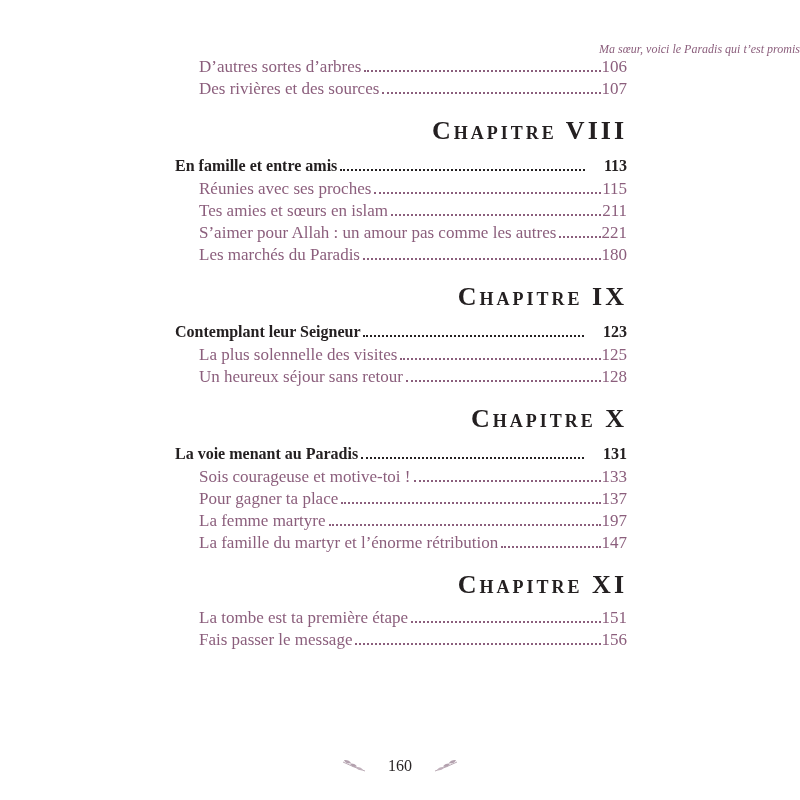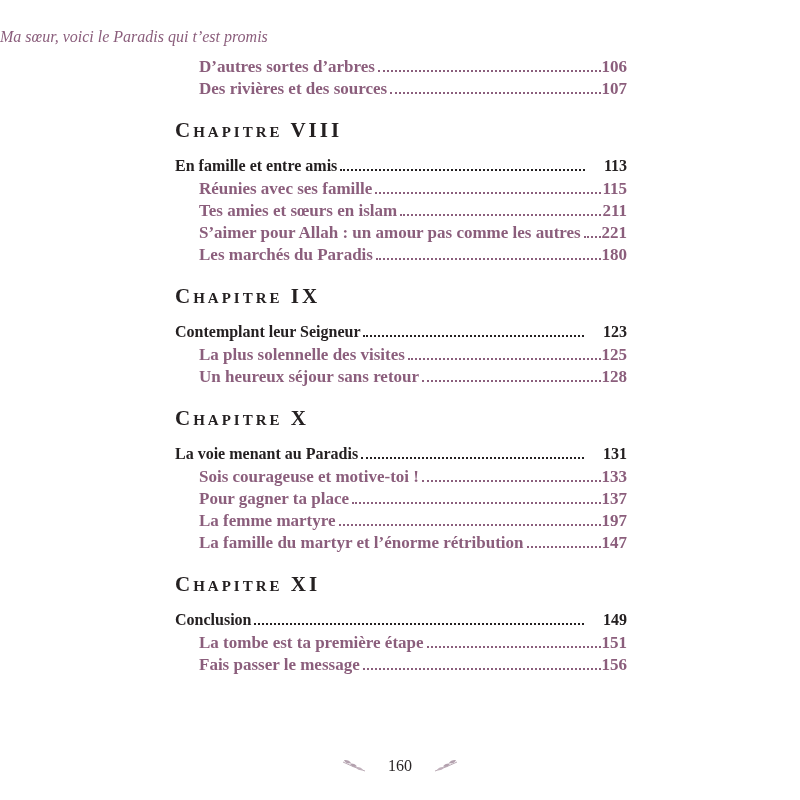--- a/index.html
+++ b/index.html
@@ -15,54 +15,53 @@
     height: 800px;
     background: var(--paper);
     font-family: "Liberation Serif", "DejaVu Serif", serif;
     color: var(--ink);
     position: relative;
     overflow: hidden;
   }
 
   .running-header {
     position: absolute;
-    top: 28px;
+    top: 42px;
     left: 0;
     right: 0;
-    text-align: left;
+    text-align: right;
     font-style: italic;
-    font-size: 16px;
+    font-size: 12px;
     color: var(--accent);
   }
 
   .toc {
     position: absolute;
     top: 56px;
     left: 175px;
     width: 452px;
   }
 
   .chapter {
-    text-align: left;
+    text-align: right;
     font-variant: small-caps;
     letter-spacing: 3px;
     font-weight: bold;
-    font-size: 21px;
+    font-size: 26px;
     line-height: 25px;
     color: var(--ink);
     margin: 18px 0 10px 0;
   }
 
   .row {
     display: flex;
     align-items: baseline;
     font-size: 17px;
     line-height: 22px;
     color: var(--accent);
-    font-weight: bold;
   }
   .row.main {
     font-weight: bold;
     color: var(--ink);
     font-size: 16px;
     line-height: 25px;
   }
   .row.sub { padding-left: 24px; }
 
   .label { white-space: nowrap; }
@@ -108,21 +107,21 @@
       <span class="dots"></span>
       <span class="page">107</span>
     </div>
     <div class="chapter">Chapitre VIII</div>
     <div class="row main">
       <span class="label">En famille et entre amis</span>
       <span class="dots"></span>
       <span class="page">113</span>
     </div>
     <div class="row sub">
-      <span class="label">Réunies avec ses famille</span>
+      <span class="label">Réunies avec ses proches</span>
       <span class="dots"></span>
       <span class="page">115</span>
     </div>
     <div class="row sub">
       <span class="label">Tes amies et sœurs en islam</span>
       <span class="dots"></span>
       <span class="page">211</span>
     </div>
     <div class="row sub">
       <span class="label">S’aimer pour Allah : un amour pas comme les autres</span>
@@ -170,25 +169,20 @@
       <span class="label">La femme martyre</span>
       <span class="dots"></span>
       <span class="page">197</span>
     </div>
     <div class="row sub">
       <span class="label">La famille du martyr et l’énorme rétribution</span>
       <span class="dots"></span>
       <span class="page">147</span>
     </div>
     <div class="chapter">Chapitre XI</div>
-    <div class="row main">
-      <span class="label">Conclusion</span>
-      <span class="dots"></span>
-      <span class="page">149</span>
-    </div>
     <div class="row sub">
       <span class="label">La tombe est ta première étape</span>
       <span class="dots"></span>
       <span class="page">151</span>
     </div>
     <div class="row sub">
       <span class="label">Fais passer le message</span>
       <span class="dots"></span>
       <span class="page">156</span>
     </div>

